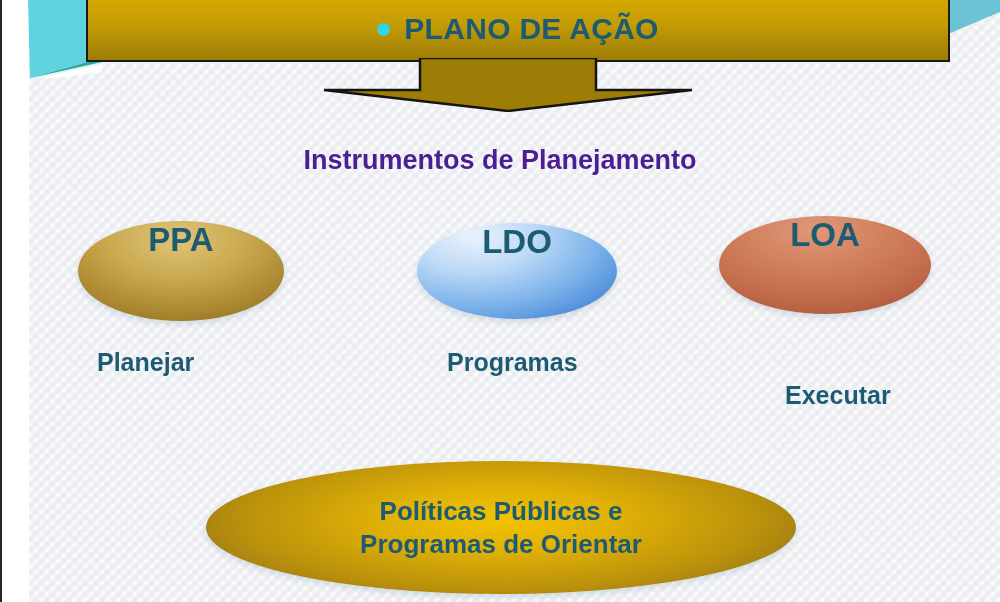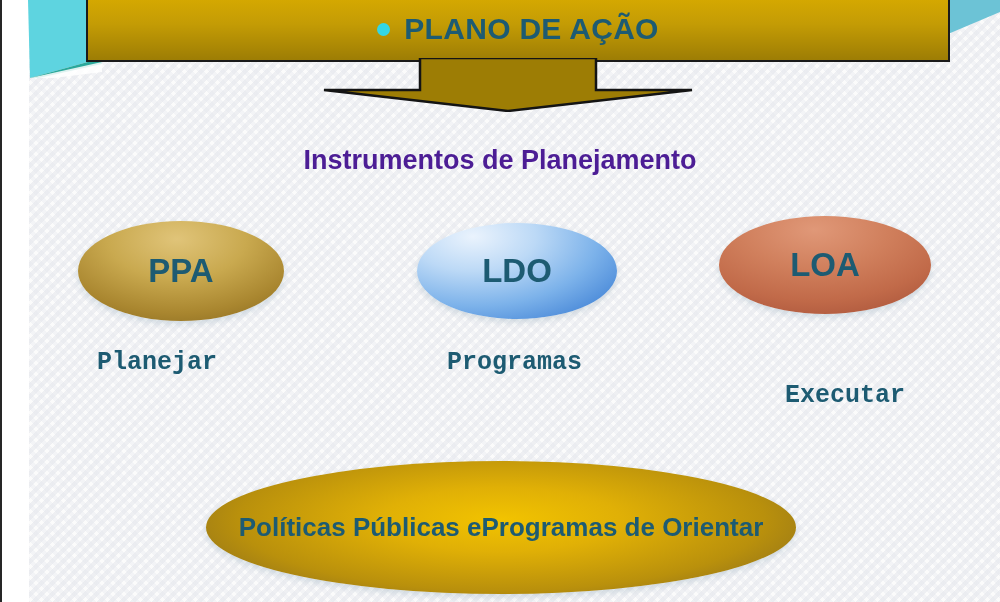--- a/index.html
+++ b/index.html
@@ -122,21 +122,20 @@
     color: #4c1d95;
     font-size: 27px;
     font-weight: bold;
   }
 
   
   .ellipse {
     position: absolute;
     border-radius: 50%;
     display: flex;
-    align-items: center;
     justify-content: center;
     color: #1d5b72;
     font-weight: bold;
     box-shadow: 0 3px 6px rgba(120,150,170,0.28);
   }
   .ellipse-label { pointer-events: none; }
 
   .ellipse-ppa {
     left: 78px; top: 221px; width: 206px; height: 100px;
     font-size: 33px;
@@ -148,35 +147,34 @@
     background: radial-gradient(ellipse 95% 110% at 28% 14%, #eaf3fd 0%, #bcd9f6 33%, #7cb2ea 66%, #3d7fd4 100%);
   }
   .ellipse-loa {
     left: 719px; top: 216px; width: 212px; height: 98px;
     font-size: 33px;
     background: radial-gradient(ellipse 88% 100% at 45% 14%, #e09878 0%, #d07f5c 40%, #c16a49 72%, #a9543a 100%);
   }
 
   .ellipse-bottom {
     left: 206px; top: 461px; width: 590px; height: 133px;
-    flex-direction: row;
+    flex-direction: column;
     line-height: 1.24;
     font-size: 26px;
     text-align: center;
     background: radial-gradient(ellipse 72% 86% at 50% 44%, #f2c300 0%, #e0b006 28%, #b9900c 62%, #8a6d1e 86%, #6d5624 100%);
   }
 
   
   .verb {
     position: absolute;
     color: #1d5b72;
     font-size: 25px;
     font-weight: bold;
     white-space: nowrap;
-    font-family: Liberation Mono, monospace;
   }
   .verb-planejar { left: 97px; top: 348px; }
   .verb-orientar { left: 447px; top: 348px; }
   .verb-executar { left: 785px; top: 348px; margin-top: 33px; }
   .arrow-left  { left: 140px; top: 388px; width: 160px; height: 78px; }
   .arrow-mid   { left: 486px; top: 386px; width: 40px;  height: 80px; }
   .arrow-right { left: 728px; top: 388px; width: 150px; height: 78px; }
 </style>
 </head>
 <body>

